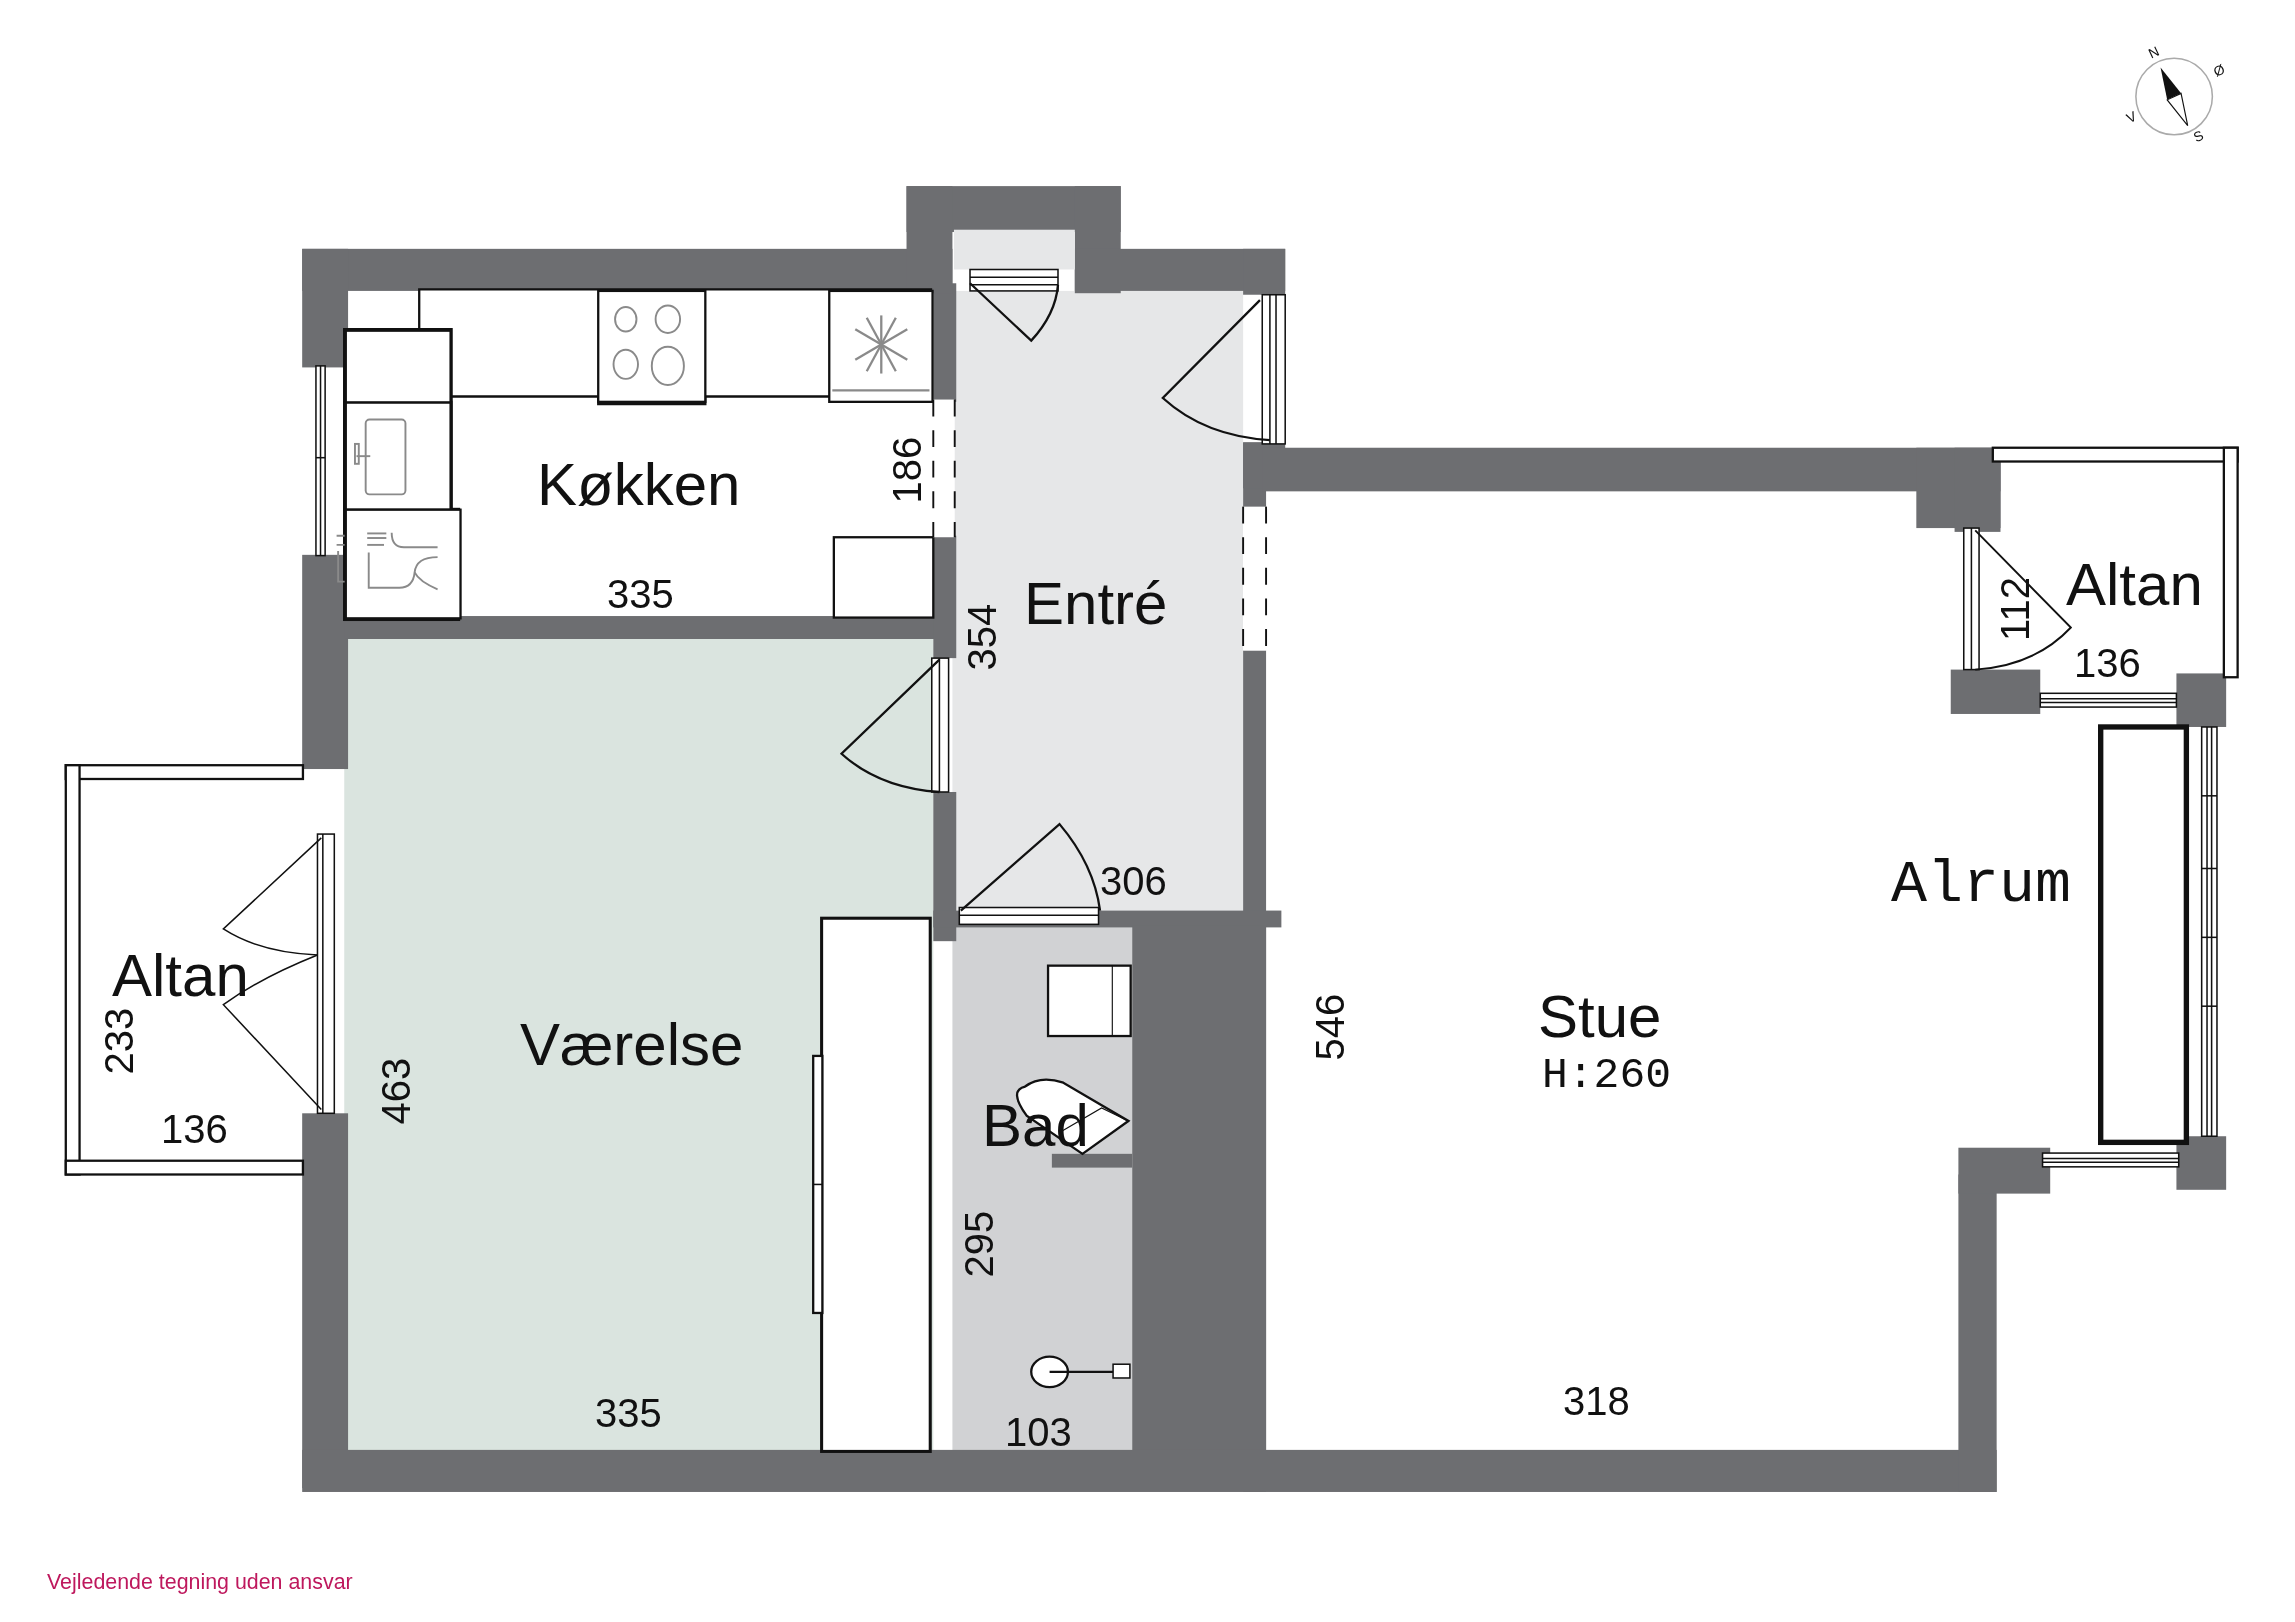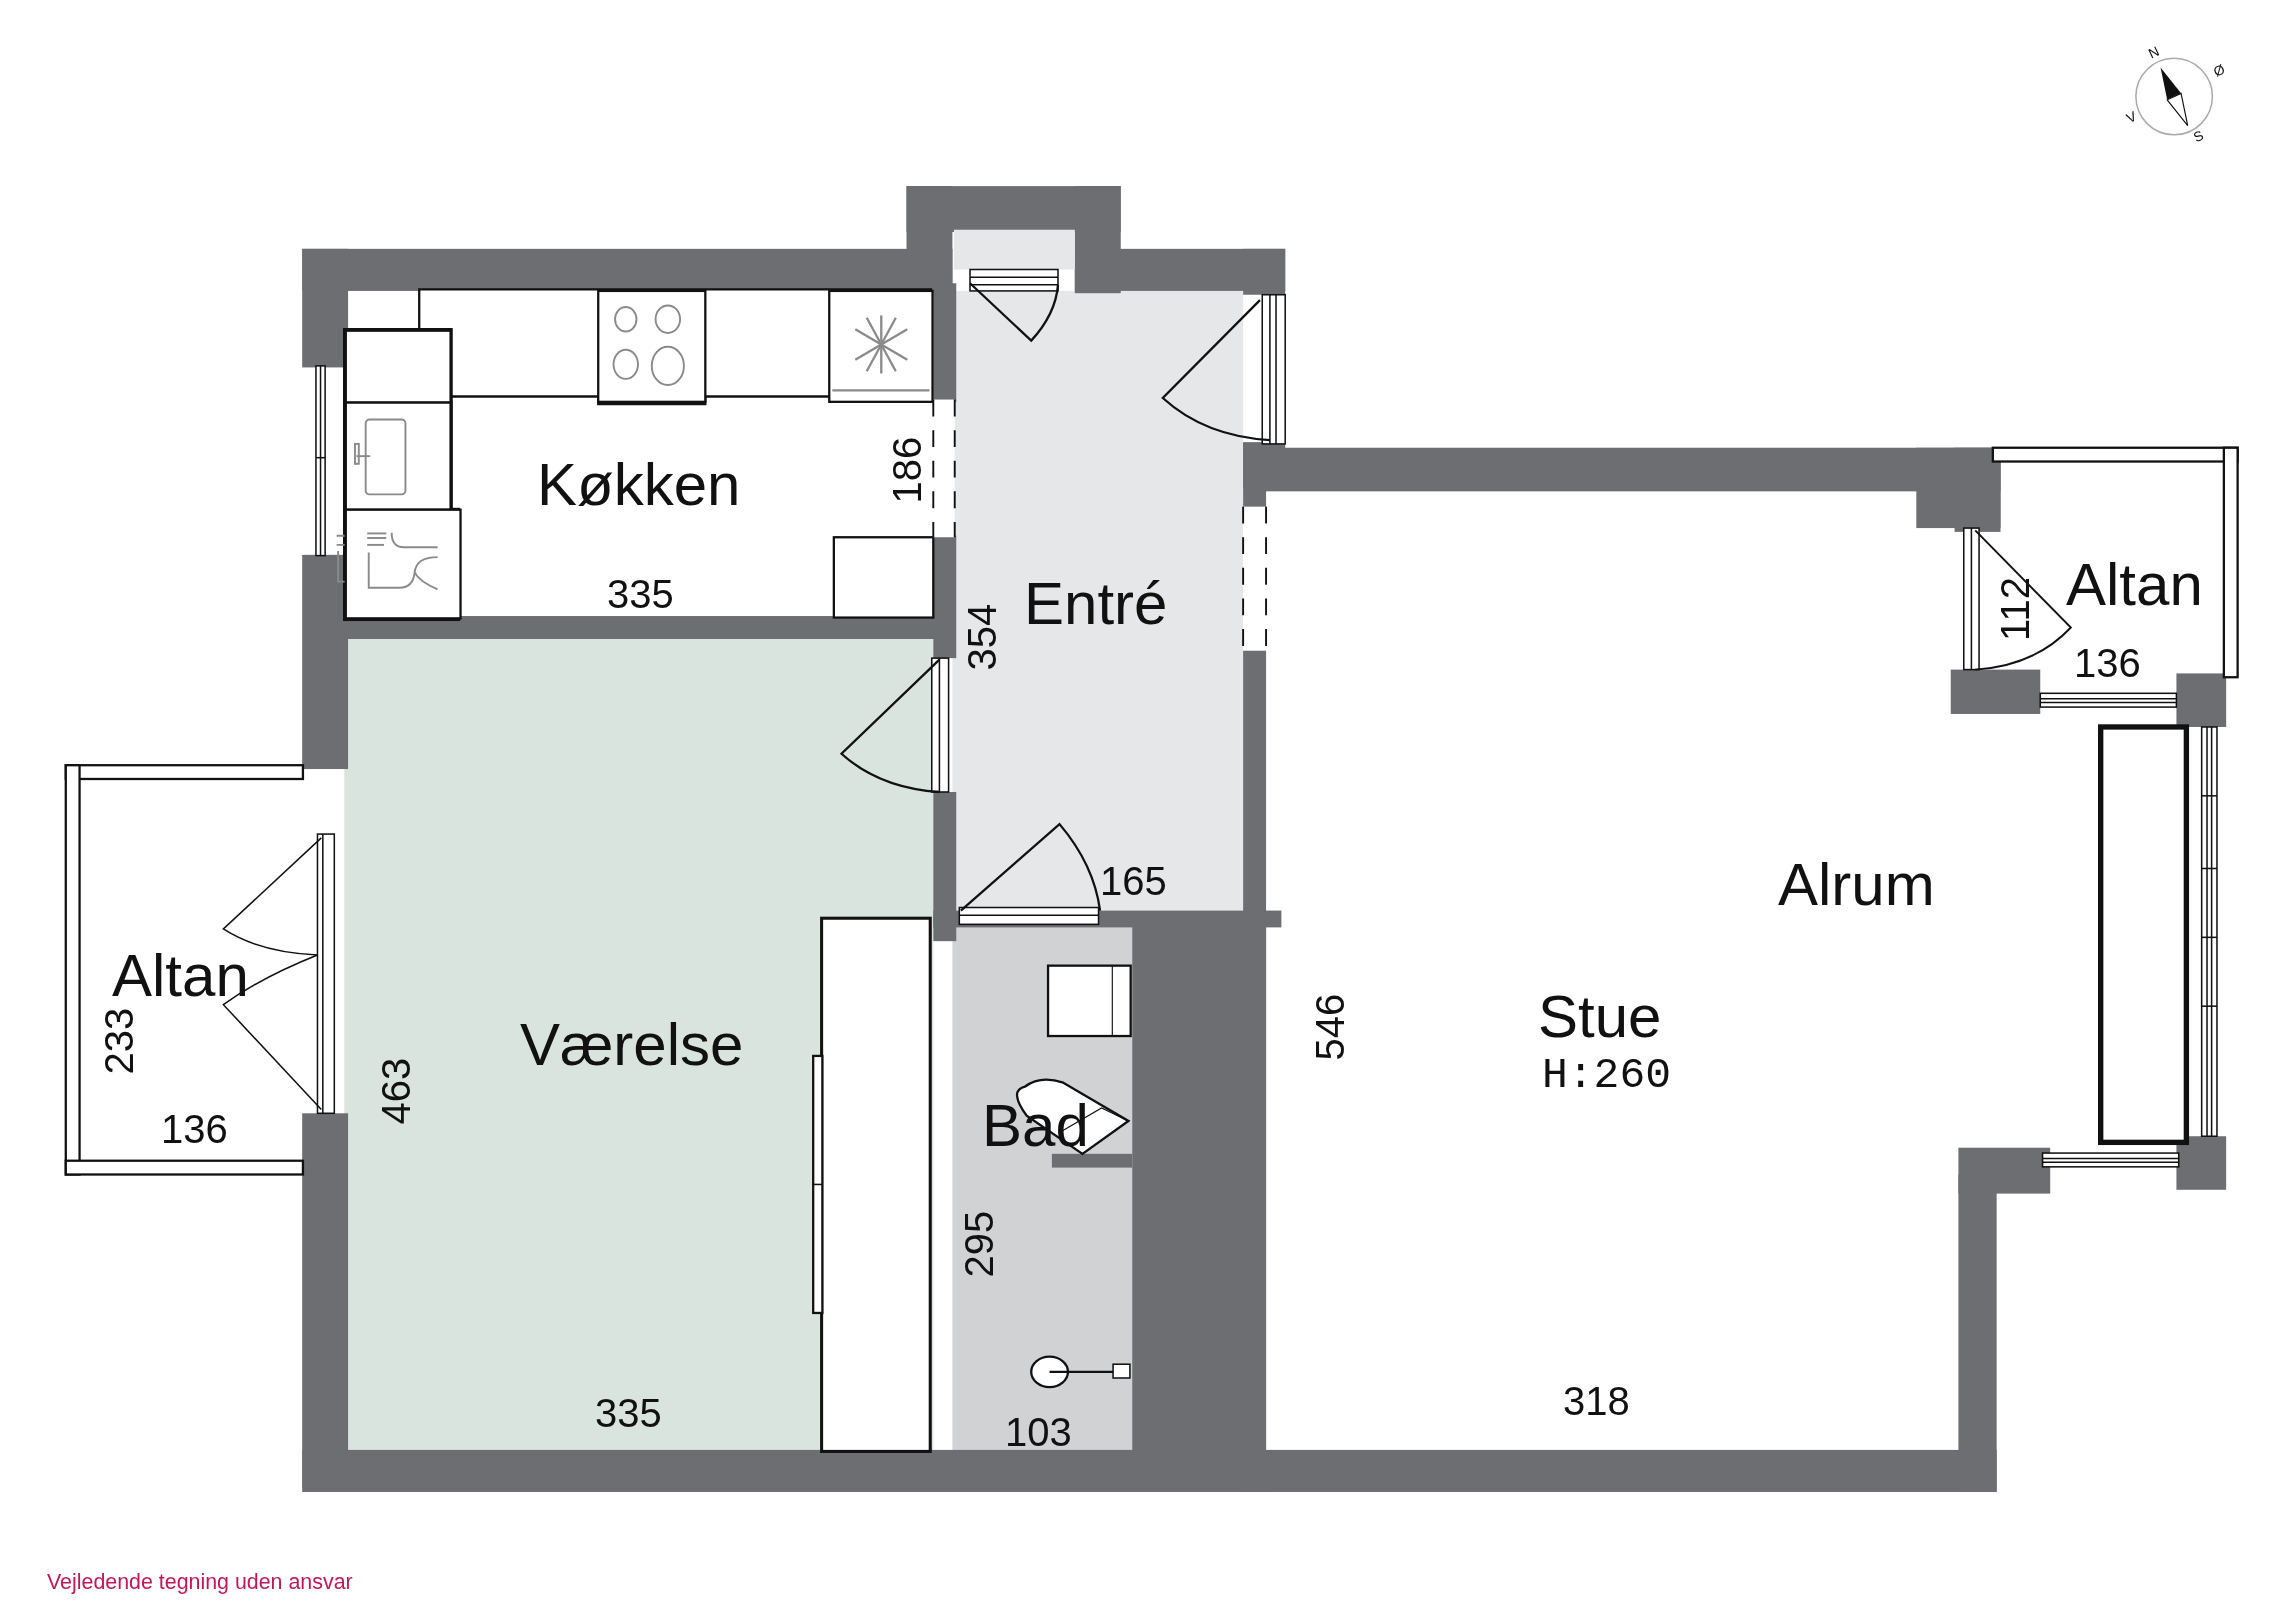--- a/index.html
+++ b/index.html
@@ -235,36 +235,36 @@
 <div class="lbl" style="left:2214px;top:64px;font-size:13.8px;transform:rotate(-25deg);">Ø</div>
 <div class="lbl" style="left:2194px;top:130px;font-size:13.8px;transform:rotate(-25deg);">S</div>
 <div class="lbl" style="left:2127px;top:111px;font-size:13.8px;transform:rotate(-25deg);">V</div>
 
 <div class="lbl room" style="left:537px;top:427px;margin-top:28px;">Køkken</div>
 <div class="lbl dim" style="left:607px;top:574px;">335</div>
 <div class="lbl dim rot" style="left:874px;top:450px;">186</div>
 
 <div class="lbl room" style="left:1024px;top:574px;">Entré</div>
 <div class="lbl dim rot" style="left:949px;top:617px;">354</div>
-<div class="lbl dim" style="left:1100px;top:861px;">165</div>
+<div class="lbl dim" style="left:1100px;top:861px;">306</div>
 
 <div class="lbl room" style="left:520px;top:1015px;text-align:center;">Værelse</div>
 <div class="lbl dim" style="left:595px;top:1393px;">335</div>
 <div class="lbl dim rot" style="left:363px;top:1071px;">463</div>
 
 <div class="lbl room" style="left:982px;top:1096px;">Bad</div>
 <div class="lbl dim rot" style="left:946px;top:1224px;">295</div>
 <div class="lbl dim" style="left:1005px;top:1412px;">103</div>
 
 <div class="lbl room" style="left:1538px;top:987px;">Stue</div>
 <div class="lbl dim" style="left:1542px;top:1054px;font-size:43px;font-family:Liberation Mono, monospace;">H:260</div>
 <div class="lbl dim rot" style="left:1297px;top:1007px;">546</div>
 <div class="lbl dim" style="left:1563px;top:1381px;">318</div>
 
-<div class="lbl room" style="left:1778px;top:855px;">Alrum</div>
+<div class="lbl room" style="left:1891px;top:855px;font-family:Liberation Mono, monospace;">Alrum</div>
 
 <div class="lbl room" style="left:112px;top:946px;">Altan</div>
 <div class="lbl dim rot" style="left:86px;top:1021px;">233</div>
 <div class="lbl dim" style="left:161px;top:1109px;">136</div>
 
 <div class="lbl room" style="left:2066px;top:555px;">Altan</div>
 <div class="lbl dim rot" style="left:1983px;top:589px;">112</div>
 <div class="lbl dim" style="left:2074px;top:643px;">136</div>
 
 <div class="disclaimer">Vejledende tegning uden ansvar</div>

